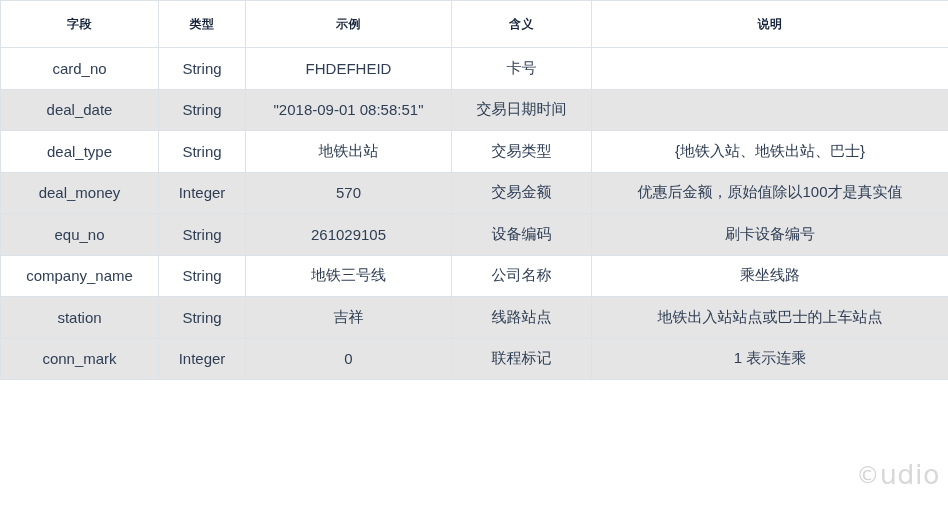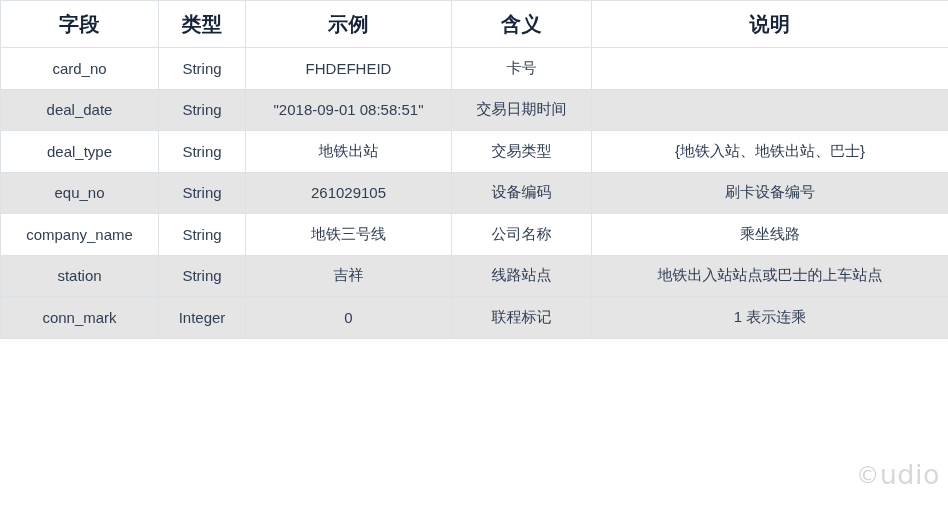--- a/index.html
+++ b/index.html
@@ -43,21 +43,21 @@
     vertical-align: middle;
     padding: 0 4px;
     box-sizing: border-box;
     white-space: nowrap;
     overflow: hidden;
   }
 
   table.spec-table thead th {
     height: 47px;
     background: #ffffff;
-    font-size: 20px;
+    font-size: 12px;
     font-weight: bold;
     color: #16243b;
     letter-spacing: 0.5px;
   }
 
   table.spec-table tbody td {
     height: 41.5px;
     font-size: 15px;
     font-weight: normal;
     color: #2f3e55;
@@ -135,20 +135,27 @@
           <td class="cell-desc"></td>
         </tr>
         <tr class="row-odd">
           <td class="cell-field">deal_type</td>
           <td class="cell-type">String</td>
           <td class="cell-example">地铁出站</td>
           <td class="cell-meaning">交易类型</td>
           <td class="cell-desc">{地铁入站、地铁出站、巴士}</td>
         </tr>
         <tr class="row-even">
+          <td class="cell-field">deal_money</td>
+          <td class="cell-type">Integer</td>
+          <td class="cell-example">570</td>
+          <td class="cell-meaning">交易金额</td>
+          <td class="cell-desc">优惠后金额，原始值除以100才是真实值</td>
+        </tr>
+        <tr class="row-even">
           <td class="cell-field">equ_no</td>
           <td class="cell-type">String</td>
           <td class="cell-example">261029105</td>
           <td class="cell-meaning">设备编码</td>
           <td class="cell-desc">刷卡设备编号</td>
         </tr>
         <tr class="row-odd">
           <td class="cell-field">company_name</td>
           <td class="cell-type">String</td>
           <td class="cell-example">地铁三号线</td>

